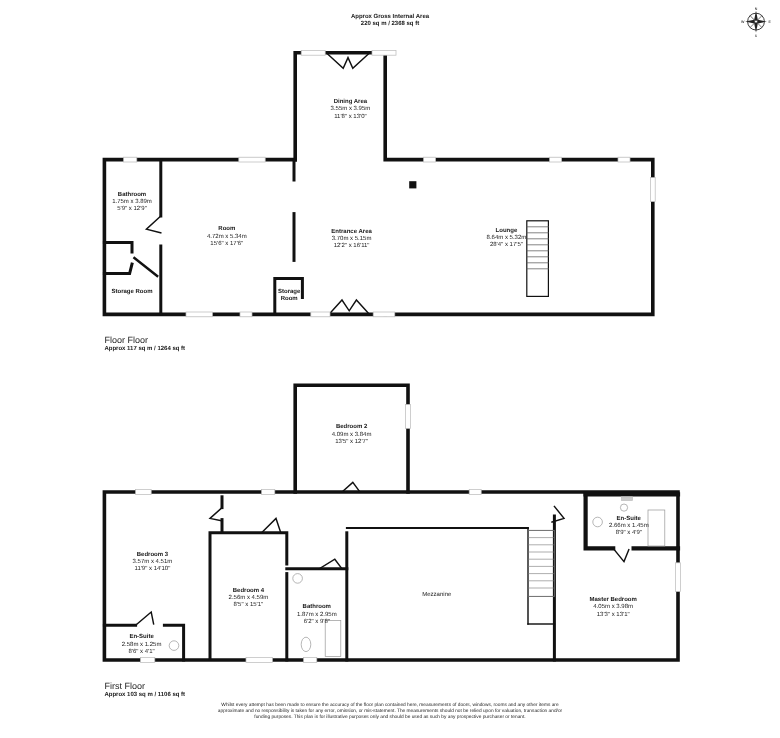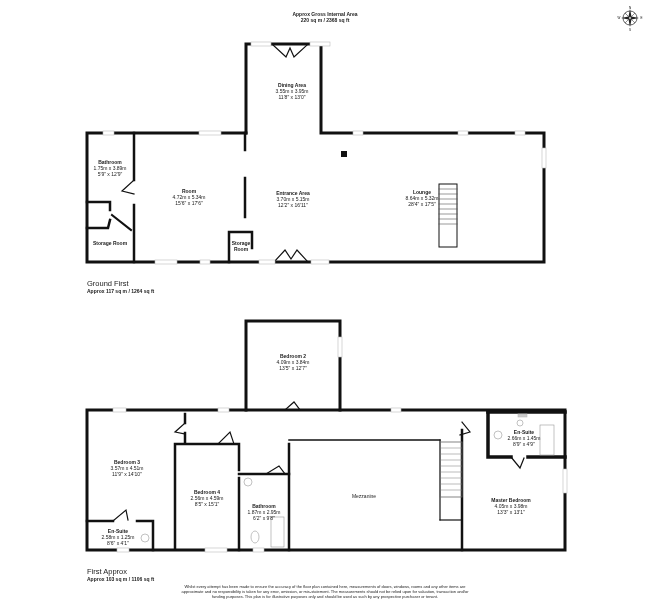--- a/index.html
+++ b/index.html
@@ -185,21 +185,21 @@
   <span class="nm">Storage</span>
   <span class="nm">Room</span>
 </div>
 <div class="room-label" style="left:422px;top:198px">
   <span class="nm">Lounge</span>
   <span>8.64m x 5.32m</span>
   <span>28'4" x 17'5"</span>
 </div>
 
 <div class="abs" style="left:87px;top:279px">
-  <div class="floor-title">Ground First</div>
+  <div class="floor-title">Floor Floor</div>
   <div class="floor-area">Approx 117 sq m / 1264 sq ft</div>
 </div>
 
 <div class="room-label" style="left:293px;top:362px">
   <span class="nm">Bedroom 2</span>
   <span>4.09m x 3.84m</span>
   <span>13'5" x 12'7"</span>
 </div>
 <div class="room-label" style="left:127px;top:468px">
   <span class="nm">Bedroom 3</span>
@@ -229,17 +229,17 @@
   <span>2.66m x 1.45m</span>
   <span>8'9" x 4'9"</span>
 </div>
 <div class="room-label" style="left:511px;top:506px">
   <span class="nm">Master Bedroom</span>
   <span>4.05m x 3.98m</span>
   <span>13'3" x 13'1"</span>
 </div>
 
 <div class="abs" style="left:87px;top:567px">
-  <div class="floor-title">First Approx</div>
+  <div class="floor-title">First Floor</div>
   <div class="floor-area">Approx 103 sq m / 1106 sq ft</div>
 </div>
 
 <div class="abs disclaimer">Whilst every attempt has been made to ensure the accuracy of the floor plan contained here, measurements of doors, windows, rooms and any other items are approximate and no responsibility is taken for any error, omission, or mis-statement. The measurements should not be relied upon for valuation, transaction and/or funding purposes. This plan is for illustrative purposes only and should be used as such by any prospective purchaser or tenant.</div>
 
 </body></html>

